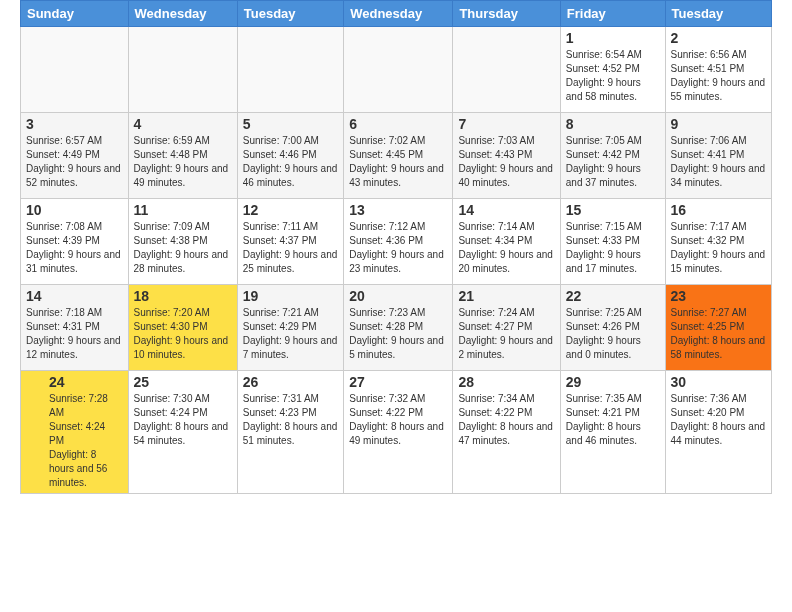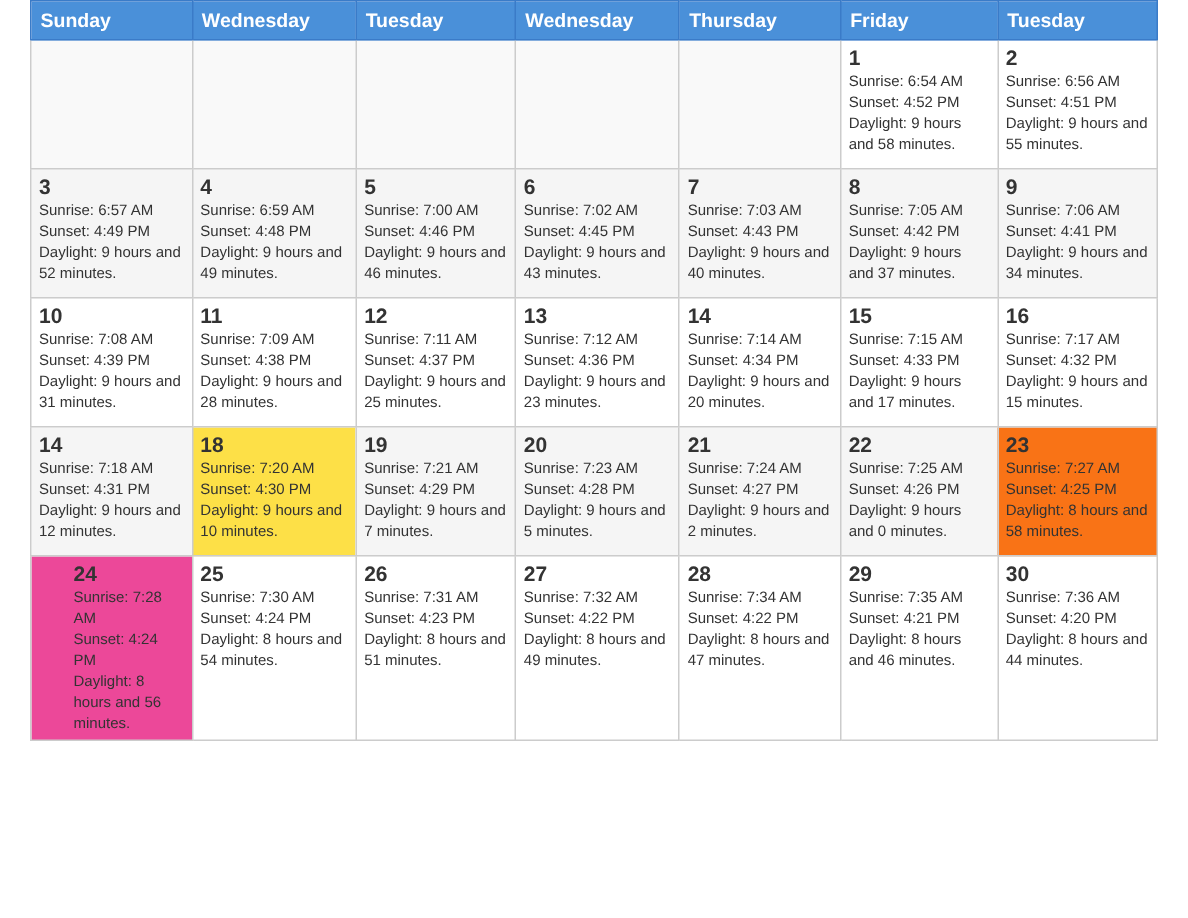--- a/index.html
+++ b/index.html
@@ -147,21 +147,21 @@
             <td style="background: rgb(245, 245, 245); margin-left: 12px;">
               <span class="day-num">22</span>
               <div class="day-info">Sunrise: 7:25 AM<br>Sunset: 4:26 PM<br>Daylight: 9 hours and 0 minutes.</div>
             </td>
             <td style="background: #f97316;">
               <span class="day-num">23</span>
               <div class="day-info">Sunrise: 7:27 AM<br>Sunset: 4:25 PM<br>Daylight: 8 hours and 58 minutes.</div>
             </td>
           </tr>
           <tr>
-            <td style="background: #ec4899; padding-left: 28px;">
+            <td style="background: #fde047; padding-left: 28px;">
               <span class="day-num">24</span>
               <div class="day-info">Sunrise: 7:28 AM<br>Sunset: 4:24 PM<br>Daylight: 8 hours and 56 minutes.</div>
             </td>
             <td style="background: rgb(255, 255, 255);">
               <span class="day-num">25</span>
               <div class="day-info">Sunrise: 7:30 AM<br>Sunset: 4:24 PM<br>Daylight: 8 hours and 54 minutes.</div>
             </td>
             <td style="background: rgb(255, 255, 255);">
               <span class="day-num">26</span>
               <div class="day-info">Sunrise: 7:31 AM<br>Sunset: 4:23 PM<br>Daylight: 8 hours and 51 minutes.</div>

